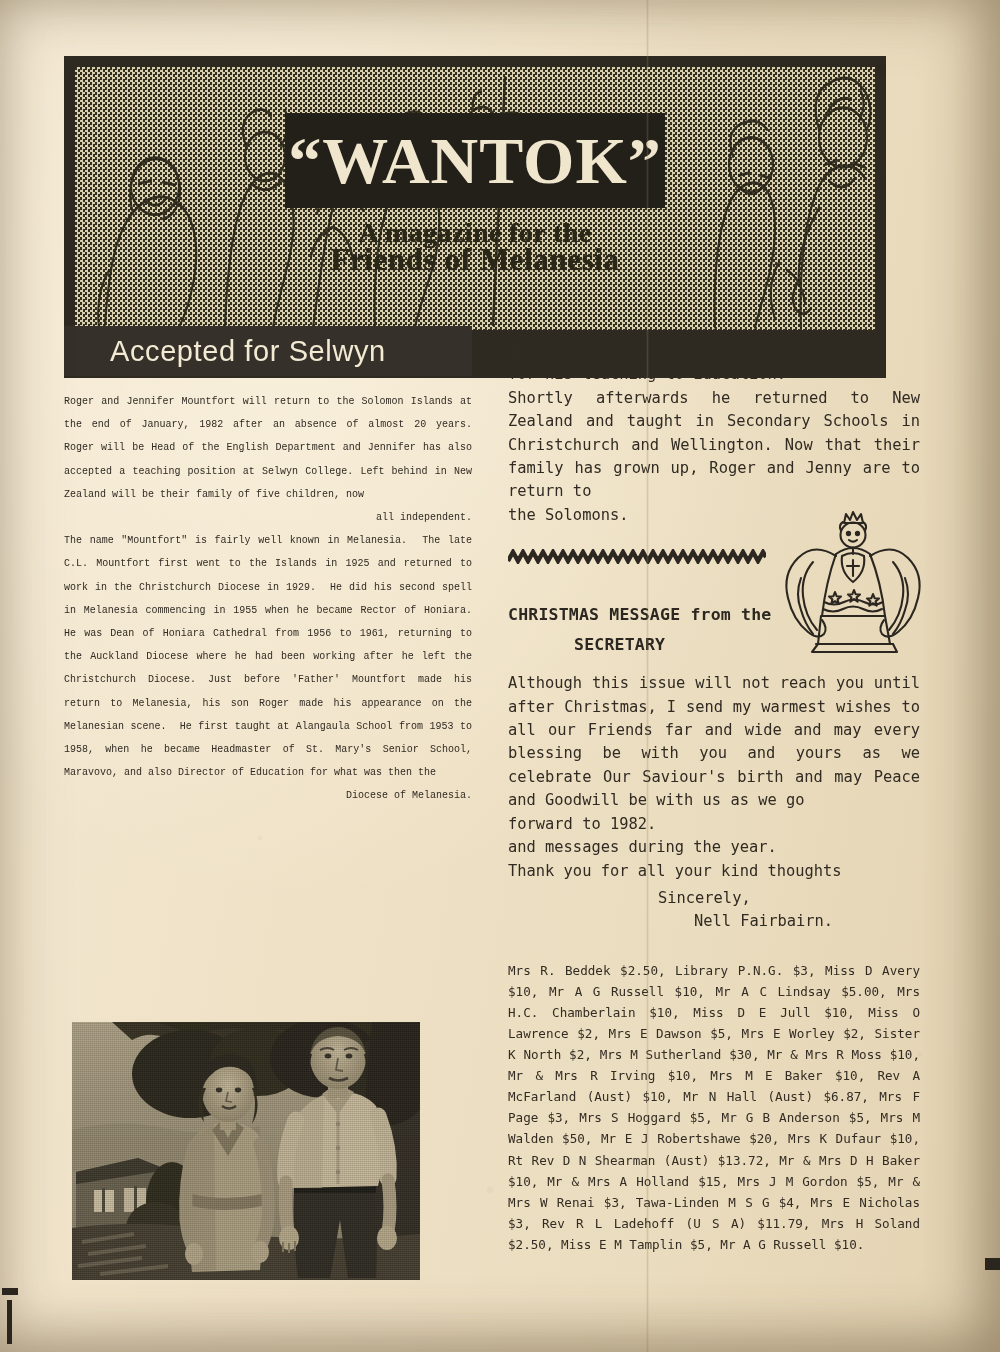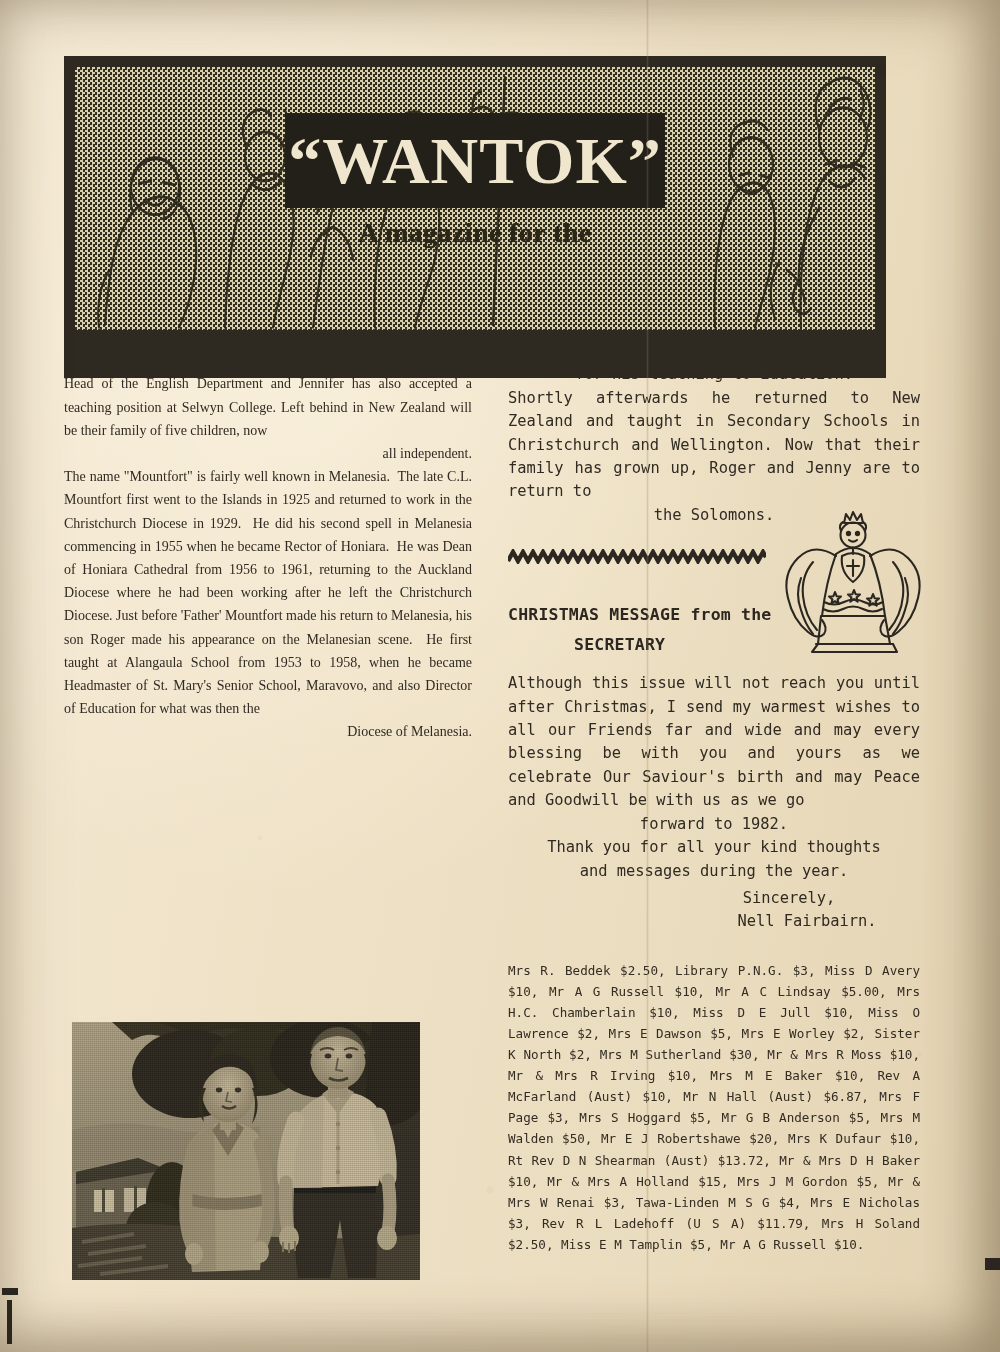--- a/index.html
+++ b/index.html
@@ -137,41 +137,41 @@
   }
   .headline-bar span {
     font-family: "Liberation Sans", sans-serif;
     font-size: 29px;
     font-weight: 400;
     color: #f3ead3;
     letter-spacing: .6px;
   }
 
   .tw {
-    font-family: Liberation Serif, serif;
-    font-size: 14px;
+    font-family: Liberation Mono, monospace;
+    font-size: 10px;
     line-height: 23.2px;
     color: #302a22;
     text-align: justify;
     text-justify: inter-word;
     margin: 0;
     white-space: pre-wrap;
   }
   .tw.nj { text-align: right; }
 
   .tw-right {
     font-family: "DejaVu Sans Mono", monospace;
     font-size: 15.4px;
     line-height: 23.4px;
     color: #302a22;
     text-align: justify;
     margin: 0;
     white-space: pre-wrap;
   }
-  .tw-right.nj { text-align: center; }
+  .tw-right.nj { text-align: left; }
 
   
   .zigzag {
     margin-top: 22px;
     width: 258px; height: 15px;
     display: block;
   }
 
   
   .xmas-head {
@@ -286,25 +286,29 @@
           <path d="M724 158 q-10 10 -4 20 q8 8 16 0"></path>
 
           <path d="M700 186 q-10 -24 4 -42 M712 150 q14 6 18 24"></path>
         </g>
       </svg>
 
       <div class="wantok-plate">
         <span class="wantok-word">“WANTOK”</span>
       </div>
       <div class="sub-a">A magazine for the</div>
+      <div class="sub-b">Friends of Melanesia</div>
 
     </div>
   </div>
 
   <div class="col-left">
+    <div class="headline-bar">
+      <span>Accepted for Selwyn</span>
+    </div>
     <p class="tw">Roger and Jennifer Mountfort will return to the Solomon Islands at the end of January, 1982 after an absence of almost 20 years.  Roger will be Head of the English Department and Jennifer has also accepted a teaching position at Selwyn College. Left behind in New Zealand will be their family of five children, now</p>
     <p class="tw nj">all independent.</p>
     <p class="tw">The name "Mountfort" is fairly well known in Melanesia.  The late C.L. Mountfort first went to the Islands in 1925 and returned to work in the Christchurch Diocese in 1929.  He did his second spell in Melanesia commencing in 1955 when he became Rector of Honiara.  He was Dean of Honiara Cathedral from 1956 to 1961, returning to the Auckland Diocese where he had been working after he left the Christchurch Diocese. Just before 'Father' Mountfort made his return to Melanesia, his son Roger made his appearance on the Melanesian scene.  He first taught at Alangaula School from 1953 to 1958, when he became Headmaster of St. Mary's Senior School, Maravovo, and also Director of Education for what was then the</p>
     <p class="tw nj">Diocese of Melanesia.</p>
   </div>
 
   <div class="photo">
     <svg viewBox="0 0 348 258" preserveAspectRatio="none">
       <defs>
         <linearGradient id="sky" x1="0" y1="0" x2="0" y2="1">
@@ -470,22 +474,22 @@
       <path d="M0 12 L5 3 L10 12 L15 3 L20 12 L25 3 L30 12 L35 3 L40 12 L45 3 L50 12 L55 3 L60 12 L65 3 L70 12 L75 3 L80 12 L85 3 L90 12 L95 3 L100 12 L105 3 L110 12 L115 3 L120 12 L125 3 L130 12 L135 3 L140 12 L145 3 L150 12 L155 3 L160 12 L165 3 L170 12 L175 3 L180 12 L185 3 L190 12 L195 3 L200 12 L205 3 L210 12 L215 3 L220 12 L225 3 L230 12 L235 3 L240 12 L245 3 L250 12 L255 3 L258 8" fill="none" stroke="#2c2720" stroke-width="4.4" stroke-linejoin="miter"></path>
     </svg>
 
     <div class="xmas-head">
       <span>CHRISTMAS MESSAGE from the</span>
       <span class="l2">SECRETARY</span>
     </div>
 
     <p class="tw-right xmas-body">Although this issue will not reach you until after Christmas, I send my warmest wishes to all our Friends far and wide and may every blessing be with you and yours as we celebrate Our Saviour's birth and may Peace and Goodwill be with us as we go</p>
     <p class="tw-right nj">forward to 1982.</p>
+    <p class="tw-right nj">and messages during the year.</p>
     <p class="tw-right nj">Thank you for all your kind thoughts</p>
-    <p class="tw-right nj">and messages during the year.</p>
 
     <p class="tw-right nj sign-1">Sincerely,</p>
     <p class="tw-right nj sign-2">Nell Fairbairn.</p>
 
     <p class="donors">Mrs R. Beddek $2.50, Library P.N.G. $3, Miss D Avery $10, Mr A G Russell $10, Mr A C Lindsay $5.00, Mrs H.C. Chamberlain $10, Miss D E Jull $10, Miss O Lawrence $2, Mrs E Dawson $5, Mrs E Worley $2, Sister K North $2, Mrs M Sutherland $30, Mr &amp; Mrs R Moss $10, Mr &amp; Mrs R Irving $10, Mrs M E Baker $10, Rev A McFarland (Aust) $10, Mr N Hall (Aust) $6.87, Mrs F Page $3, Mrs S Hoggard $5, Mr G B Anderson $5, Mrs M Walden $50, Mr E J Robertshawe $20, Mrs K Dufaur $10, Rt Rev D N Shearman (Aust) $13.72, Mr &amp; Mrs D H Baker $10, Mr &amp; Mrs A Holland $15, Mrs J M Gordon $5, Mr &amp; Mrs W Renai $3, Tawa-Linden M S G $4, Mrs E Nicholas $3, Rev R L Ladehoff (U S A) $11.79, Mrs H Soland $2.50, Miss E M Tamplin $5, Mr A G Russell $10.</p>
   </div>
 
   <div class="fold"></div>
   <div class="paper-grain"></div>
   <div class="vignette"></div>

